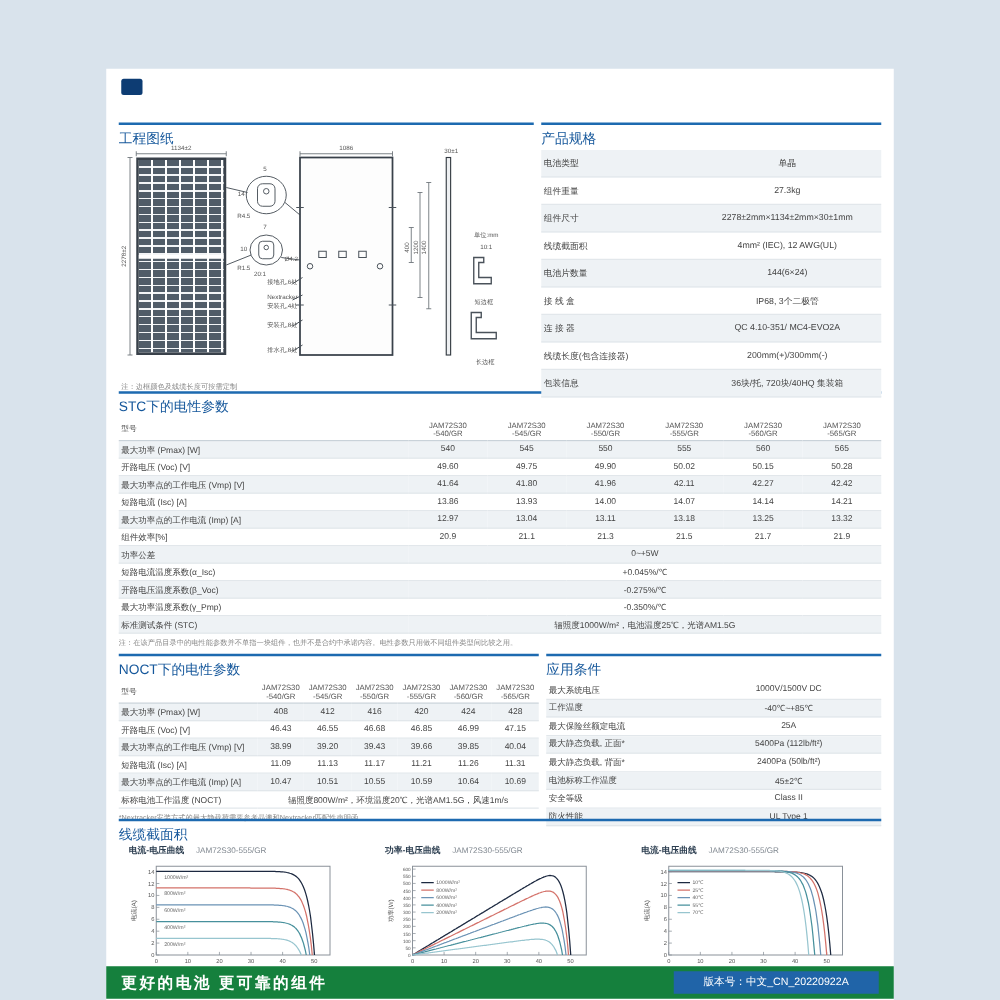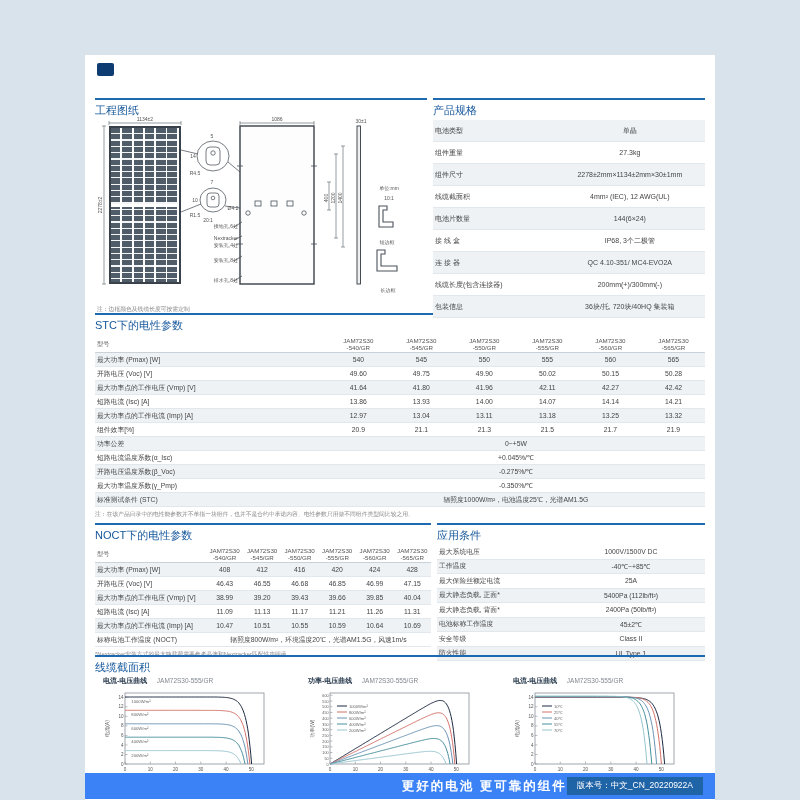--- a/index.html
+++ b/index.html
@@ -10,23 +10,23 @@
   .doc-title{color:#1a6cb3;font-size:17px;font-weight:bold;letter-spacing:.3px}
   .series-badge{background:#0d3c73;color:#fff;font-size:9px;padding:2px 6px;border-radius:2px}
   .sec{position:absolute}
   .sec-head{border-top:2px solid #1d6ab0;color:#15579b;font-weight:normal;font-size:11px;padding-top:3px}
   .sec-drawing{left:10px;top:43px;width:332px}
   .sec-specs{left:348px;top:43px;width:272px}
   .sec-stc{left:10px;top:258px;width:610px}
   .sec-noct{left:10px;top:468px;width:336px}
   .sec-app{left:352px;top:468px;width:268px}
   .sec-curves{left:10px;top:600px;width:610px}
-  .footer{position:absolute;left:0;top:718px;width:630px;height:26px;background:#3b82f6;display:flex;align-items:center;justify-content:flex-end;padding:0 12px;box-sizing:border-box}
+  .footer{position:absolute;left:0;top:718px;width:630px;height:26px;background:#15803d;display:flex;align-items:center;justify-content:space-between;padding:0 12px;box-sizing:border-box}
   .slogan{color:#fff;font-size:12.5px;font-weight:bold;letter-spacing:2px}
-  .version-badge{background:#2064a8;color:#fff;font-size:8.5px;padding:3px 10px}
+  .version-badge{background:#2064a8;color:#fff;font-size:8.5px;padding:3px 24px}
   
   .spec-row{display:flex;align-items:center;border-bottom:1px solid #e2e7eb;color:#444}
   .sec-specs .spec-rows{margin-top:2px}
   .sec-specs .spec-row{height:21px;font-size:7px}
   .sec-specs .spec-row:nth-child(odd){background:#eef2f5}
   .sec-app .spec-rows{margin-top:2px}
   .sec-app .spec-row{height:13.5px;font-size:6.8px}
   .sec-app .spec-row:nth-child(even){background:#eef2f5}
   .spec-label{width:44%;padding-left:2px}
   .spec-value{flex:1;text-align:center}

